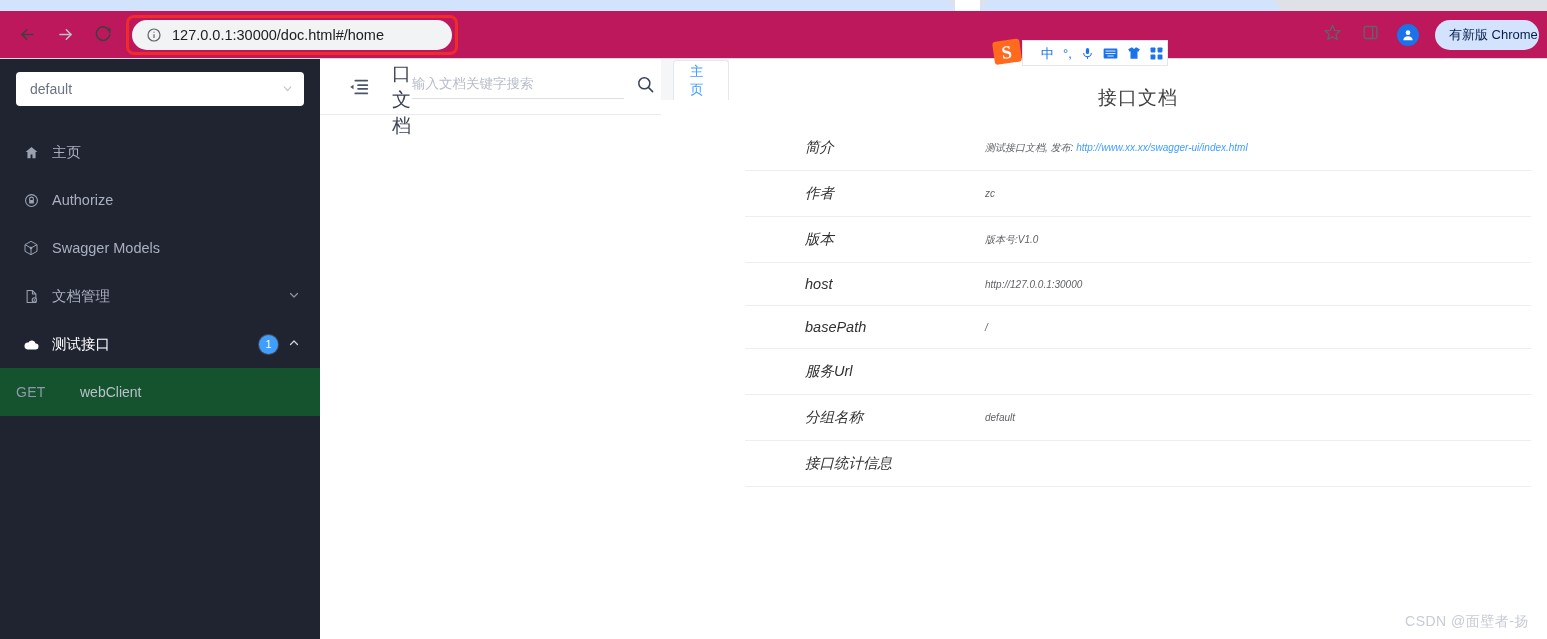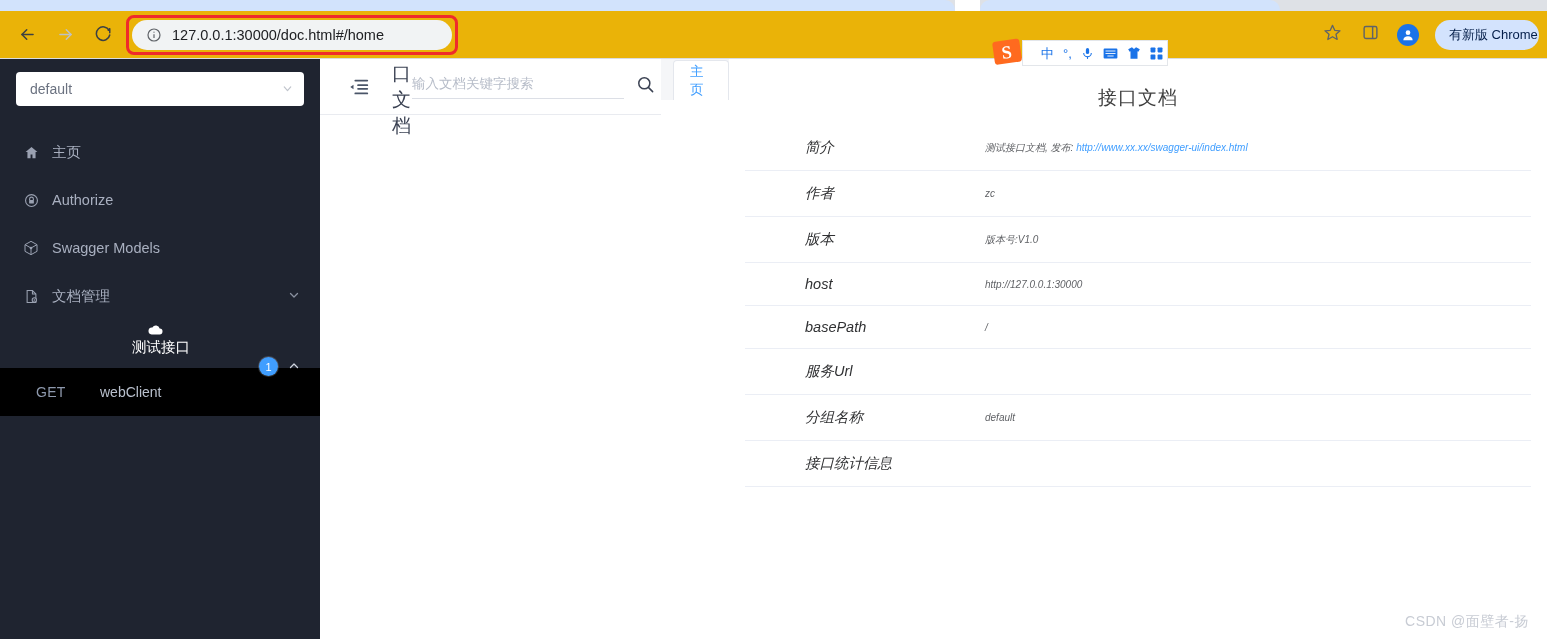--- a/index.html
+++ b/index.html
@@ -32,21 +32,21 @@
     border-top-right-radius: 10px;
   }
   .tabstrip .tab-gap {
     position: absolute; left: 955px; top: 0;
     width: 25px; height: 11px;
     background: #ffffff;
   }
 
   .toolbar {
     height: 48px;
-    background: #eab308;
+    background: #be185d;
     display: flex;
     align-items: center;
     padding: 12px 8px;
     position: relative;
     border-bottom: 1px solid #dadce0;
   }
   .nav-btn {
     width: 30px; height: 30px;
     display: flex; align-items: center; justify-content: center;
     border-radius: 50%;
@@ -193,21 +193,21 @@
     font-size: 14.5px;
   }
   .menu-item .mi-icon {
     width: 18px; height: 18px;
     margin-right: 12px;
     flex: 0 0 auto;
     display: flex; align-items: center; justify-content: center;
     color: #9aa1b1;
   }
   .menu-item .mi-icon svg { display: block; }
-  .menu-item.active { color: #ffffff; flex-direction: column; }
+  .menu-item.active { color: #ffffff; }
   .menu-item.active .mi-icon { color: #ffffff; }
   .mi-label { white-space: nowrap; }
   .mi-right {
     margin-left: auto;
     display: flex;
     align-items: center;
     gap: 10px;
   }
   .mi-badge {
     min-width: 19px; height: 19px;
@@ -217,24 +217,24 @@
     font-size: 11px;
     display: flex; align-items: center; justify-content: center;
     padding: 0 5px;
     box-shadow: 0 0 0 1px rgba(255,255,255,0.18);
   }
   .mi-chev { color: #cfd4de; font-size: 11px; line-height: 1; }
   .mi-chev.muted { color: #8a91a0; }
 
   .submenu-item {
     height: 48px;
-    background: #000000;
-    display: flex;
-    align-items: center;
-    padding-left: 36px;
+    background: #14532d;
+    display: flex;
+    align-items: center;
+    padding-left: 16px;
     font-size: 14px;
   }
   .method-tag {
     color: #8e99ad;
     width: 64px;
     flex: 0 0 auto;
     letter-spacing: .3px;
   }
   .submenu-name { color: #b9c0cd; }
 

